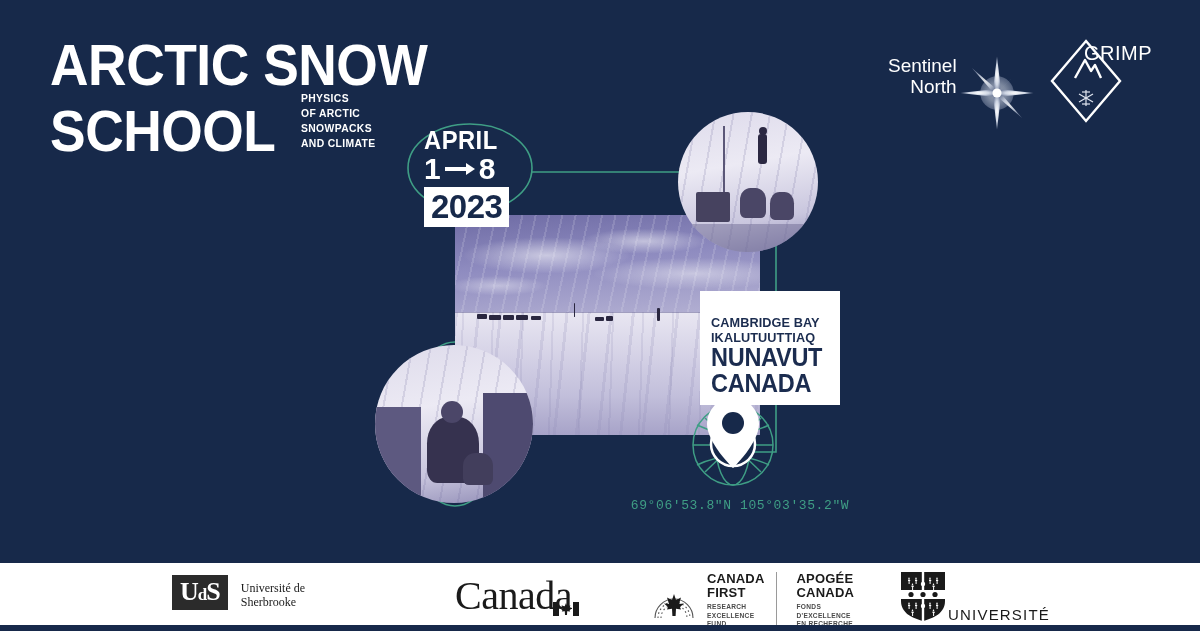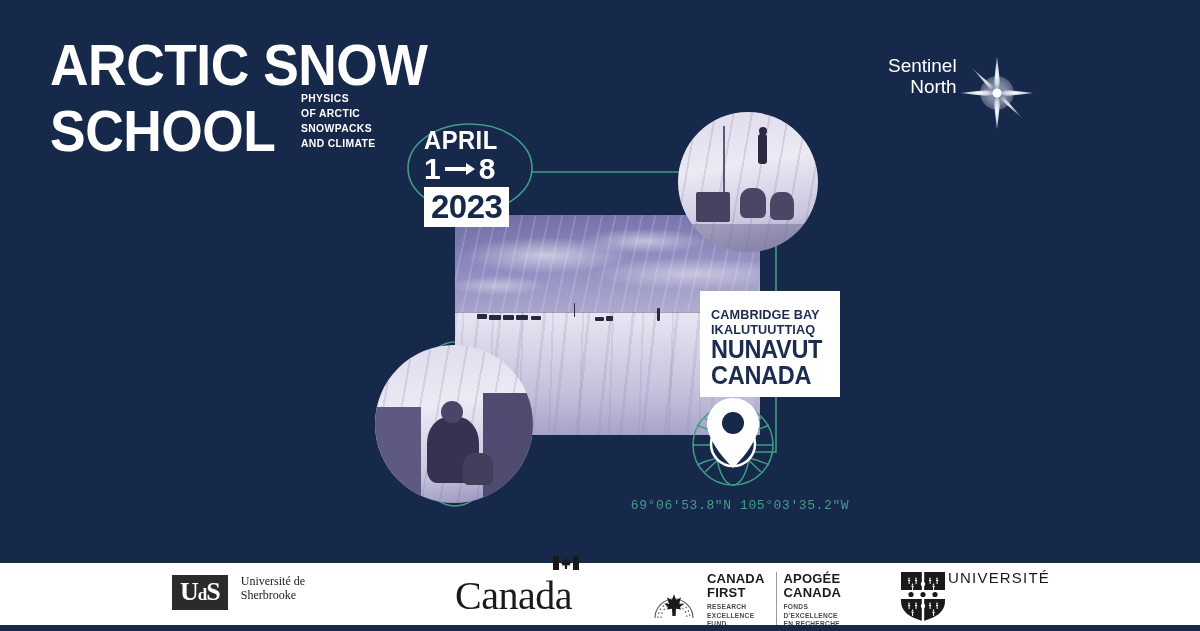--- a/index.html
+++ b/index.html
@@ -95,21 +95,21 @@
     border-top:6px solid transparent;border-bottom:6px solid transparent;border-left:9px solid #fff;}
   .date-year{
     display:inline-block;background:#fff;color:#17294a;font-weight:bold;
     font-size:33px;line-height:1;padding:3px 7px 4px 7px;margin-top:2px;
     font-family:"Liberation Sans Narrow","Liberation Sans",sans-serif;letter-spacing:-0.5px;
   }
 
   
   .loc-box{
     position:absolute;left:700px;top:291px;background:#fff;
-    padding:16px 11px 9px 11px;text-align:left;
+    padding:24px 11px 9px 11px;text-align:left;
   }
   .loc-small{
     color:#1b2c4f;font-weight:bold;font-size:13.5px;line-height:1.12;
     font-family:"Liberation Sans Narrow","Liberation Sans",sans-serif;
     letter-spacing:0.1px;transform:scaleX(.94);transform-origin:left center;white-space:nowrap;
   }
   .loc-big{
     color:#1b2c4f;font-weight:bold;font-size:25px;line-height:1.02;
     font-family:"Liberation Sans Narrow","Liberation Sans",sans-serif;
     letter-spacing:-0.3px;transform:scaleX(.94);transform-origin:left center;white-space:nowrap;
@@ -126,35 +126,35 @@
 
   
   .sn-logo{position:absolute;left:888px;top:55px;display:flex;}
   .sn-text{color:#fff;font-size:19px;line-height:1.12;text-align:right;font-family:"Liberation Sans",sans-serif;}
   .grimp-logo{position:absolute;left:1048px;top:38px;}
   .grimp-text{position:absolute;left:36px;top:4px;color:#fff;font-size:20px;letter-spacing:0.5px;font-family:"Liberation Sans",sans-serif;}
 
   
   .footer{position:absolute;left:0;top:563px;width:1200px;height:62px;background:#fff;}
   .footer-strip{position:absolute;left:0;top:625px;width:1200px;height:6px;background:#17294a;}
-  .f-item{position:absolute;display:flex;align-items:flex-start;}
+  .f-item{position:absolute;display:flex;align-items:flex-end;}
 
   .uds-box{background:#2b2b2b;color:#fff;padding:4px 8px 5px 8px;
     font-family:"Liberation Serif",serif;font-weight:bold;font-size:26px;line-height:1;letter-spacing:-1px;}
   .uds-d{font-size:17px;vertical-align:baseline;}
   .uds-name{margin-left:13px;color:#1a1a1a;font-family:"Liberation Serif",serif;
     font-size:12px;line-height:1.15;}
 
   .canada-word{color:#1a1a1a;font-family:"Liberation Serif",serif;font-size:40px;
     line-height:1;letter-spacing:-0.5px;position:relative;}
 
   .cfref{display:flex;align-items:center;}
   .cfref-txt{display:flex;}
   .cf-col{padding-right:11px;}
-  .cf-col2{padding-left:7px;border-left:1px solid #9a9a9a;}
+  .cf-col2{padding-left:20px;border-left:1px solid #9a9a9a;}
   .cf-big{color:#1a1a1a;font-weight:bold;font-size:13px;line-height:1.08;
     font-family:"Liberation Sans",sans-serif;letter-spacing:0.2px;}
   .cf-small{color:#4a4a4a;font-weight:bold;font-size:6.6px;line-height:1.32;
     font-family:"Liberation Sans",sans-serif;letter-spacing:0.3px;margin-top:3px;}
 
   .laval-txt{color:#1a1a1a;font-family:"Liberation Sans",sans-serif;}
   .laval-1{font-size:15px;letter-spacing:1.2px;line-height:1;}
   .laval-2{font-size:30px;font-weight:bold;letter-spacing:0.5px;line-height:1.02;}
 </style>
 </head>
@@ -279,20 +279,34 @@
       <path d="M2 50 L44 45 L50 50 L44 55 Z" fill="url(#starglow)"></path>
       <path d="M98 50 L56 45 L50 50 L56 55 Z" fill="url(#starglow)"></path>
       <path d="M17 17 L47 43 L50 50 L43 47 Z" fill="url(#starglow)" opacity=".85"></path>
       <path d="M83 17 L57 43 L50 50 L53 47 Z" fill="url(#starglow)" opacity=".85"></path>
       <path d="M17 83 L43 57 L50 50 L47 53 Z" fill="url(#starglow)" opacity=".85"></path>
       <path d="M83 83 L53 57 L50 50 L57 53 Z" fill="url(#starglow)" opacity=".85"></path>
       <circle cx="50" cy="50" r="6" fill="#ffffff"></circle>
     </svg>
   </div>
 
+  <div class="grimp-logo">
+    <svg width="76" height="86" viewBox="0 0 76 86">
+      <path d="M38 3 L72 43 L38 83 L4 43 Z" fill="none" stroke="#ffffff" stroke-width="2.4"></path>
+      <path d="M27 40 L37 22 L43 33 L47 27 L53 40" fill="none" stroke="#ffffff" stroke-width="2.4" stroke-linejoin="round"></path>
+      <g stroke="#dfe4ee" stroke-width="1.2">
+        <line x1="38" y1="52" x2="38" y2="68"></line>
+        <line x1="31" y1="56" x2="45" y2="64"></line>
+        <line x1="31" y1="64" x2="45" y2="56"></line>
+        <line x1="34" y1="54" x2="42" y2="54"></line>
+        <line x1="34" y1="66" x2="42" y2="66"></line>
+      </g>
+    </svg>
+    <div class="grimp-text">GRIMP</div>
+  </div>
 
   <div class="footer">
 
     <div class="f-item" style="left:172px;top:12px;">
       <div class="uds-box">
         <span>U</span><span class="uds-d">d</span><span>S</span>
       </div>
       <div class="uds-name">
         <div>Université de</div>
         <div>Sherbrooke</div>

